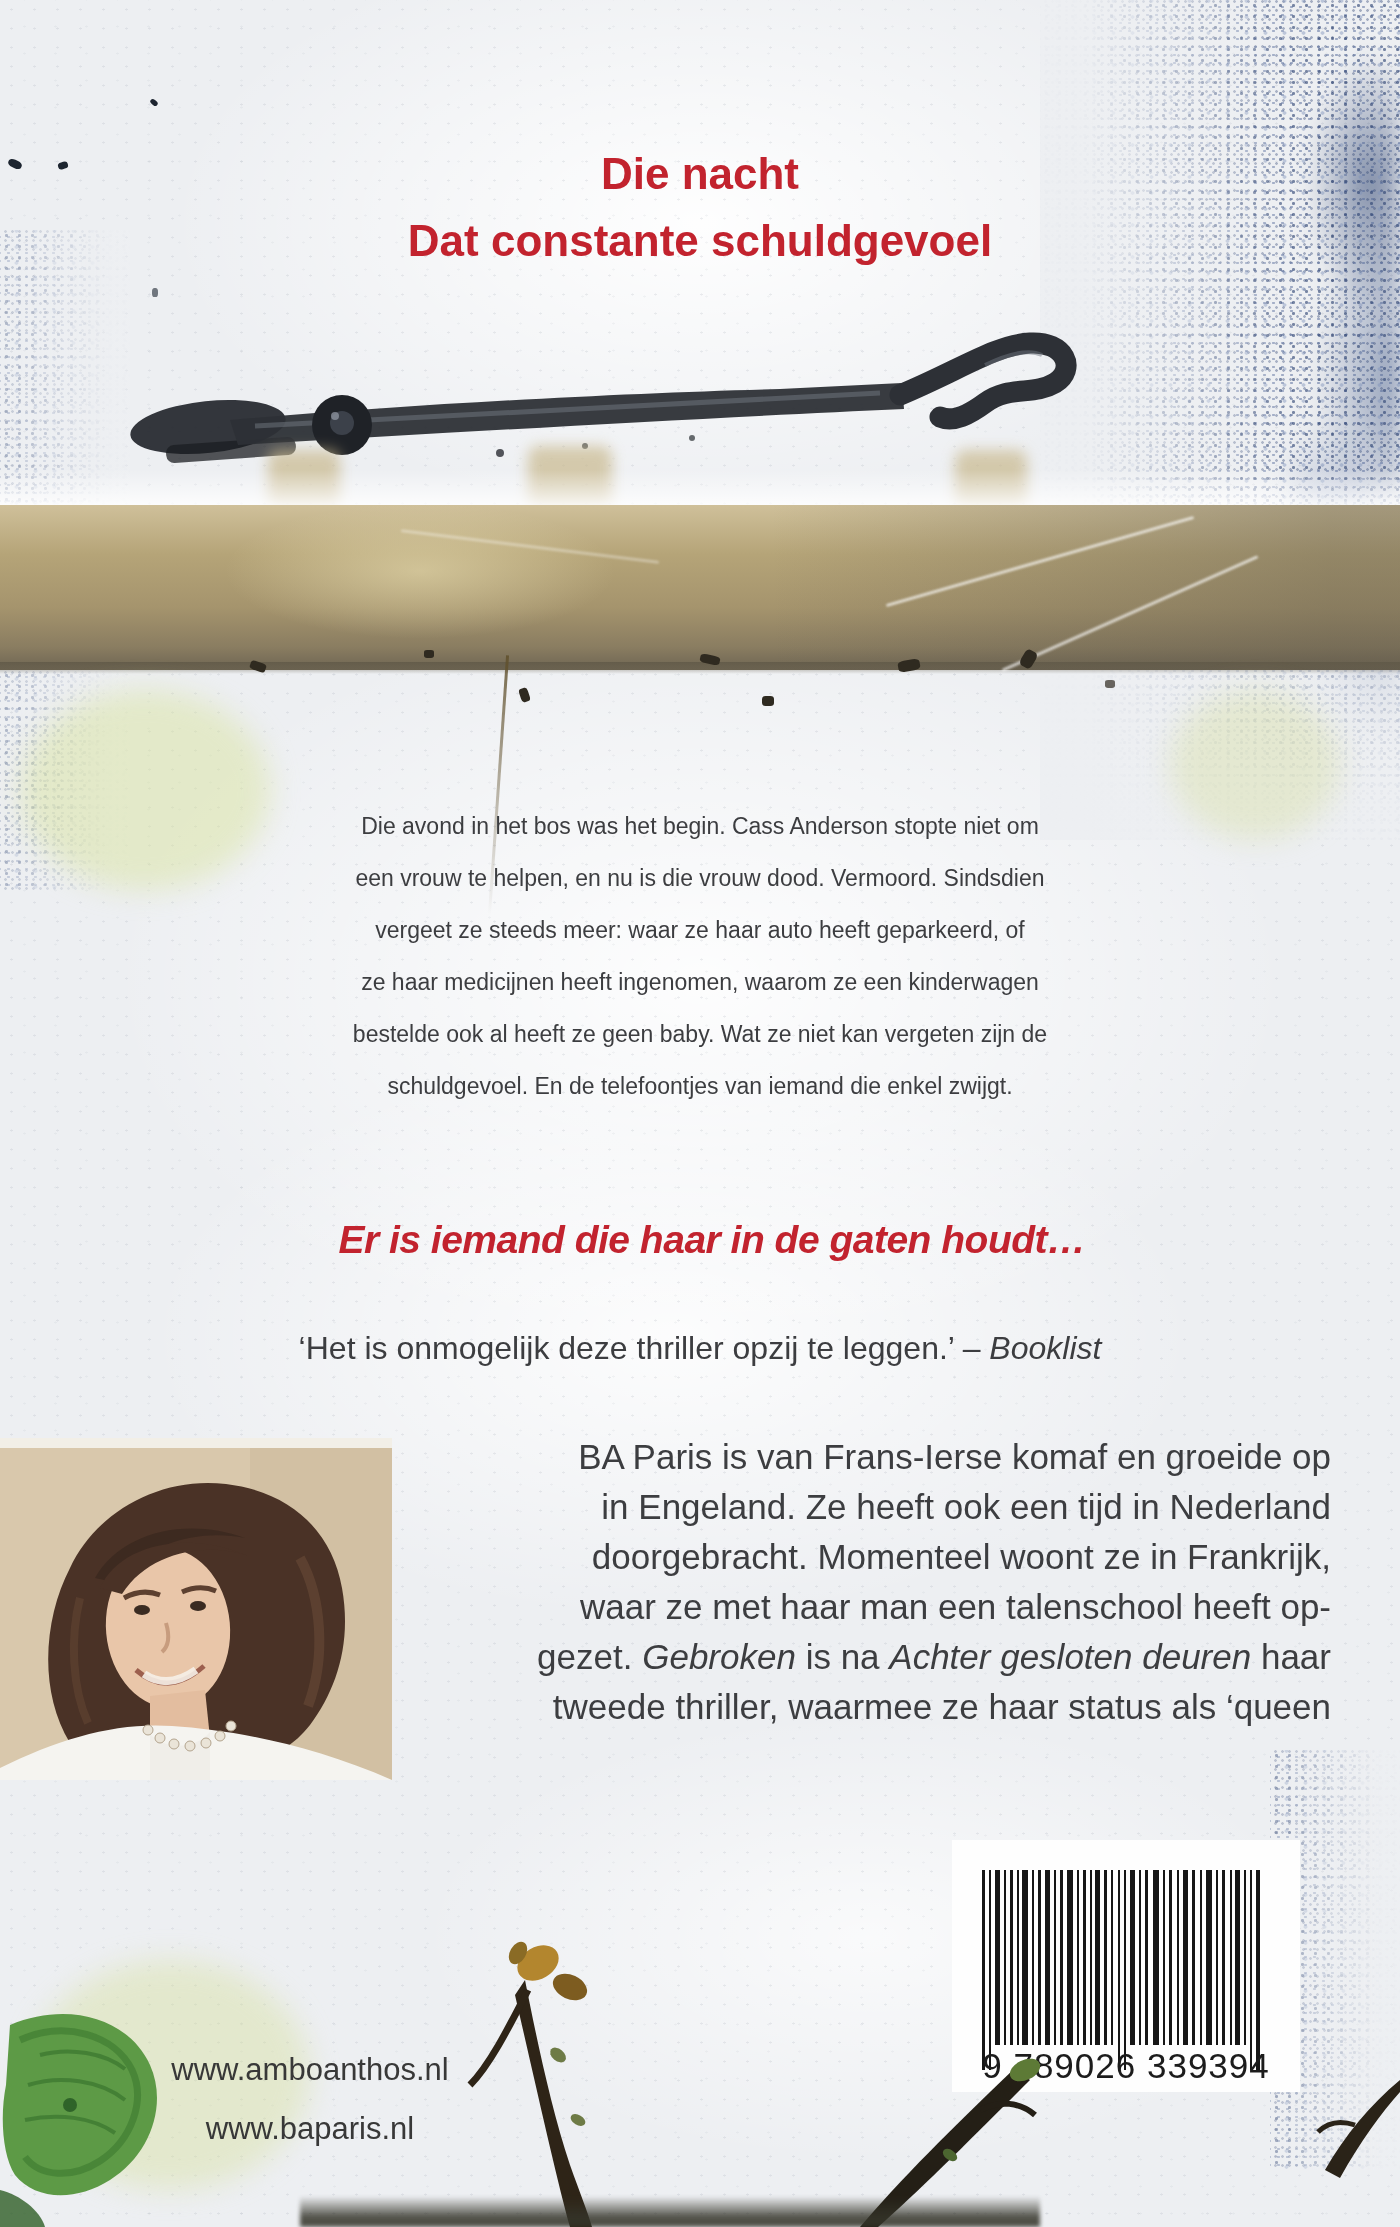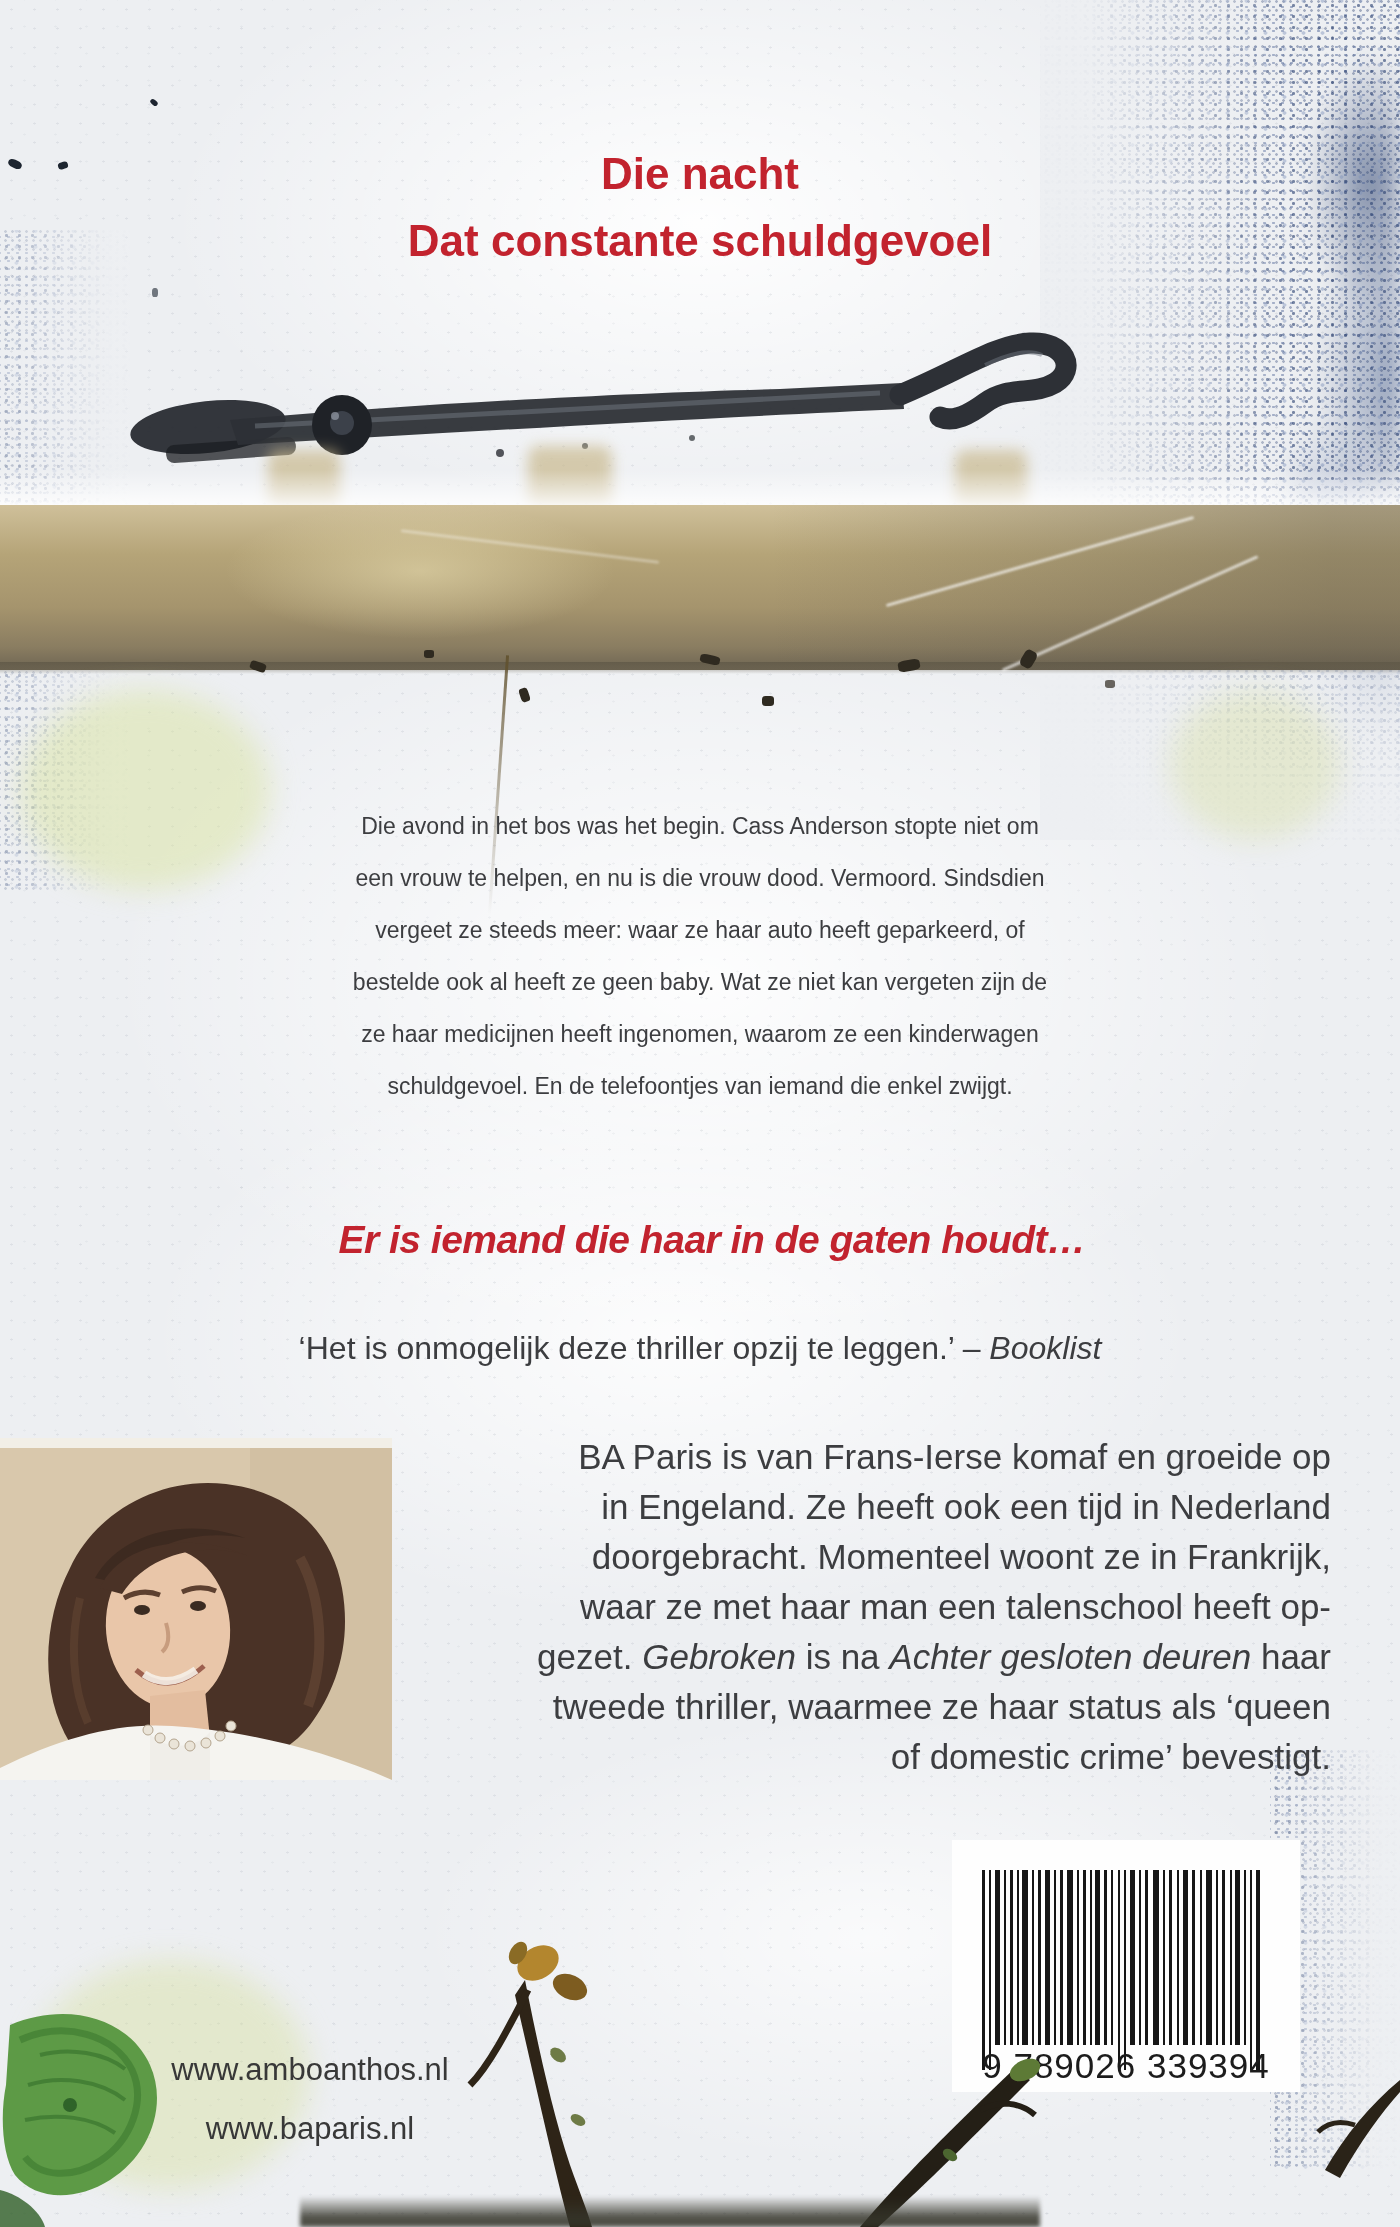--- a/index.html
+++ b/index.html
@@ -152,22 +152,22 @@
 <div class="abs stem"></div>
 
 <div class="abs glow" style="left:20px;top:690px;width:250px;height:200px;background:rgba(216,226,150,.45)"></div>
 <div class="abs glow" style="left:1170px;top:690px;width:170px;height:150px;background:rgba(214,222,160,.4)"></div>
 <div class="abs glow" style="left:30px;top:1960px;width:280px;height:230px;background:rgba(212,222,150,.4)"></div>
 
 <div class="abs synopsis">
   <div>Die avond in het bos was het begin. Cass Anderson stopte niet om</div>
   <div>een vrouw te helpen, en nu is die vrouw dood. Vermoord. Sindsdien</div>
   <div>vergeet ze steeds meer: waar ze haar auto heeft geparkeerd, of</div>
+  <div>ze haar medicijnen heeft ingenomen, waarom ze een kinderwagen</div>
   <div>bestelde ook al heeft ze geen baby. Wat ze niet kan vergeten zijn de</div>
-  <div>ze haar medicijnen heeft ingenomen, waarom ze een kinderwagen</div>
   <div>schuldgevoel. En de telefoontjes van iemand die enkel zwijgt.</div>
 </div>
 
 <div class="abs hook">Er is iemand die haar in de gaten houdt…</div>
 
 <div class="abs review"><span>‘Het is onmogelijk deze thriller opzij te leggen.’ – </span><span class="src">Booklist</span></div>
 
 <svg class="abs" style="left:0;top:1438px" width="392" height="342" viewBox="0 0 392 342">
   <rect x="0" y="0" width="392" height="342" fill="#d9c8ac"></rect>
   <rect x="250" y="0" width="142" height="342" fill="#cdbb9d" opacity=".6"></rect>
@@ -207,21 +207,20 @@
   </g>
 </svg>
 
 <div class="abs bio">
   <div class="bio-line">BA Paris is van Frans-Ierse komaf en groeide op</div>
   <div class="bio-line">in Engeland. Ze heeft ook een tijd in Nederland</div>
   <div class="bio-line">doorgebracht. Momenteel woont ze in Frankrijk,</div>
   <div class="bio-line">waar ze met haar man een talenschool heeft op-</div>
   <div class="bio-line"><span>gezet. </span><span class="it">Gebroken</span><span> is na </span><span class="it">Achter gesloten deuren</span><span> haar</span></div>
   <div class="bio-line">tweede thriller, waarmee ze haar status als ‘queen</div>
-  <div class="bio-line">of domestic crime’ bevestigt.</div>
 </div>
 
 <div class="abs barcode-panel">
   <svg style="position:absolute;left:30px;top:30px" width="286" height="205" viewBox="0 0 286 205">
     <g fill="#161616">
       <rect x="0" y="0" width="3" height="200"></rect>
         <rect x="7" y="0" width="2" height="200"></rect>
       <rect x="13" y="0" width="5" height="175"></rect>
         <rect x="22" y="0" width="2" height="175"></rect>
       <rect x="28" y="0" width="3" height="175"></rect>

